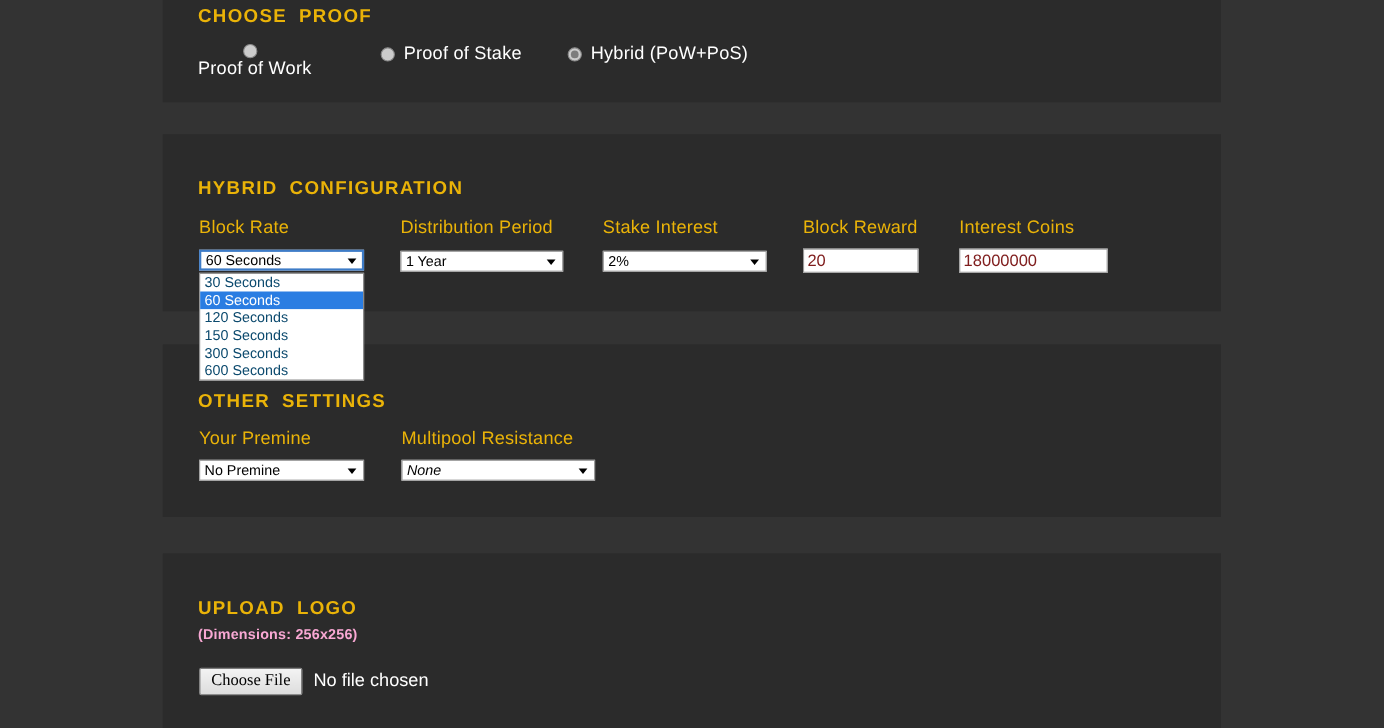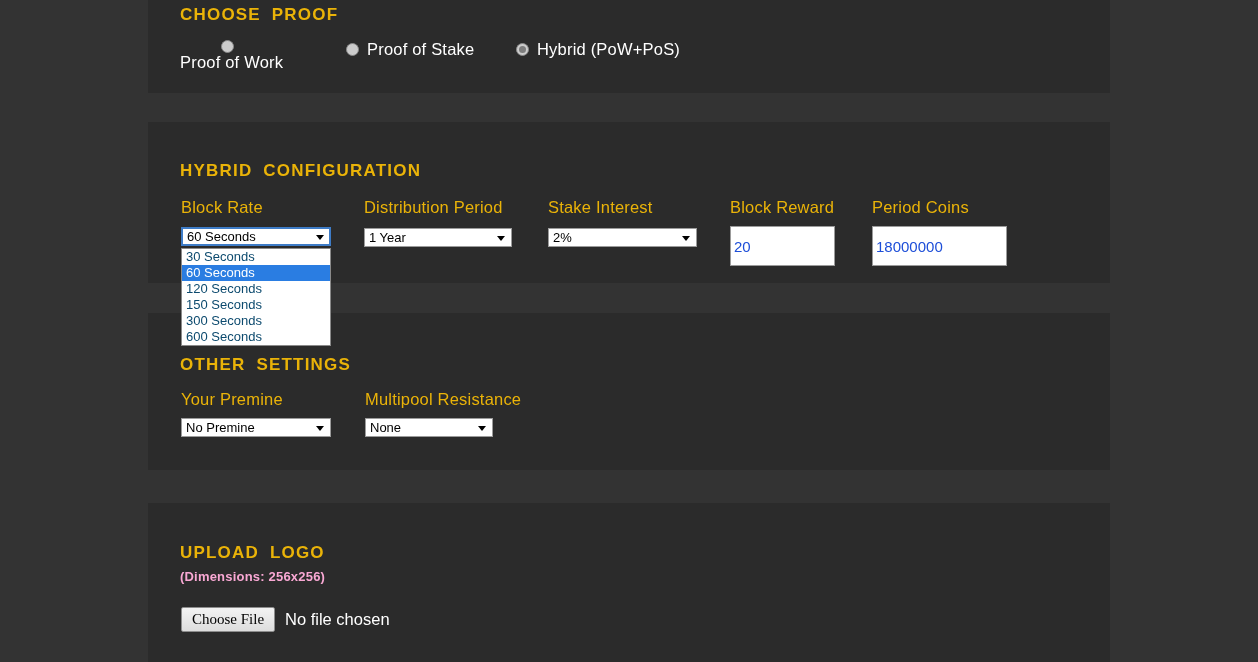--- a/index.html
+++ b/index.html
@@ -91,24 +91,24 @@
     width:0; height:0;
     border-left:4px solid transparent;
     border-right:4px solid transparent;
     border-top:5px solid #000000;
   }
   .select.focused .arrow { right:5px; top:6px; }
 
   
   .text-input {
     position:absolute;
-    height:40px;
+    height:22px;
     background:#ffffff;
     border:1px solid #9b9b9b;
-    color:#1d4ed8;
+    color:#7f1d1d;
     font-size:15px;
     font-family:"Liberation Sans", sans-serif;
     padding:0 0 0 3px;
     outline:none;
   }
 
   
   .dropdown {
     position:absolute;
     left:181px; top:248px;
@@ -182,21 +182,21 @@
     </div>
   </section>
 
   <section class="panel" id="panel-hybrid">
     <h2 class="section-header" style="top:39px;">HYBRID CONFIGURATION</h2>
 
     <span class="field-label" style="left:33px;  top:76px;">Block Rate</span>
     <span class="field-label" style="left:216px; top:76px;">Distribution Period</span>
     <span class="field-label" style="left:400px; top:76px;">Stake Interest</span>
     <span class="field-label" style="left:582px; top:76px;">Block Reward</span>
-    <span class="field-label" style="left:724px; top:76px;">Period Coins</span>
+    <span class="field-label" style="left:724px; top:76px;">Interest Coins</span>
 
     <div class="select focused" style="left:33px; top:105px; width:150px;">
       <span>60 Seconds</span>
       <span class="arrow"></span>
     </div>
 
     <div class="select" style="left:216px; top:106px; width:148px;">
       <span>1 Year</span>
       <span class="arrow"></span>
     </div>
@@ -215,21 +215,21 @@
     <h2 class="section-header" style="top:42px;">OTHER SETTINGS</h2>
 
     <span class="field-label" style="left:33px;  top:77px;">Your Premine</span>
     <span class="field-label" style="left:217px; top:77px;">Multipool Resistance</span>
 
     <div class="select" style="left:33px; top:105px; width:150px;">
       <span>No Premine</span>
       <span class="arrow"></span>
     </div>
 
-    <div class="select" style="left:217px; top:105px; width:128px;">
+    <div class="select" style="left:217px; top:105px; width:176px;font-style:italic;">
       <span>None</span>
       <span class="arrow"></span>
     </div>
   </section>
 
   <section class="panel" id="panel-upload">
     <h2 class="section-header" style="top:40px;">UPLOAD LOGO</h2>
 
     <div class="dimensions-note" style="left:32px; top:66px;">(Dimensions: 256x256)</div>
 

